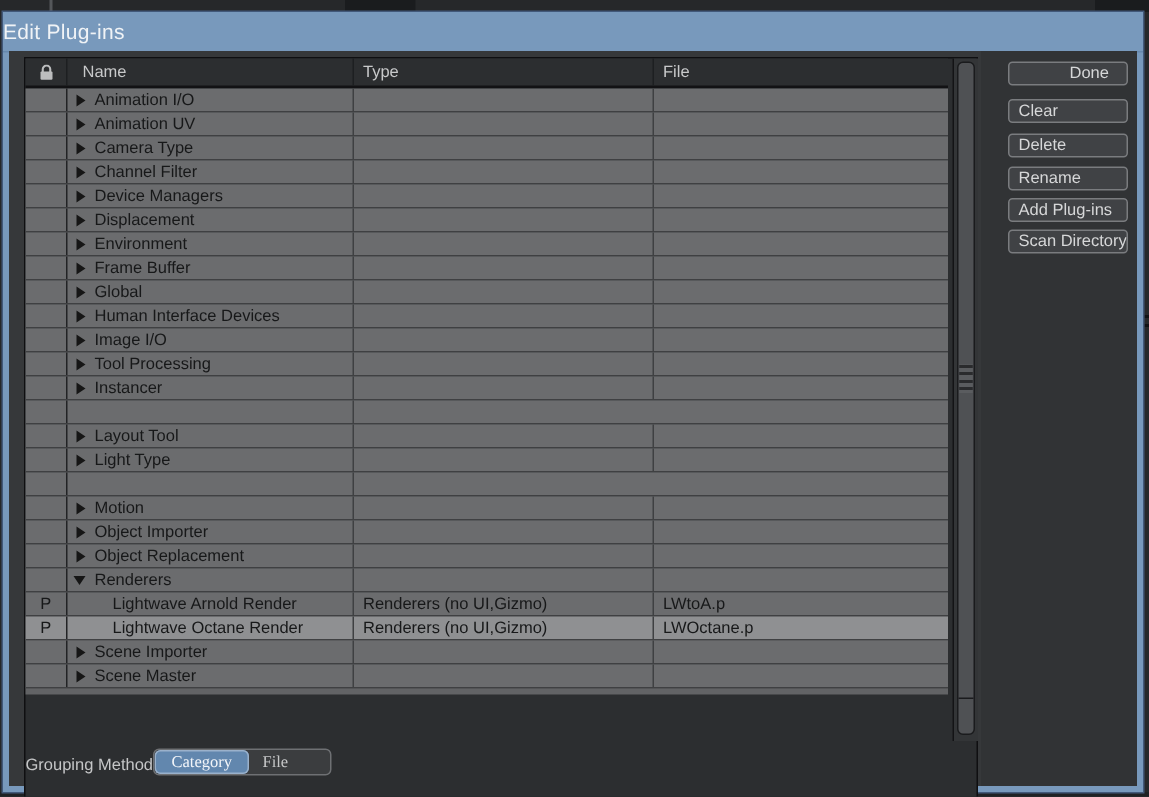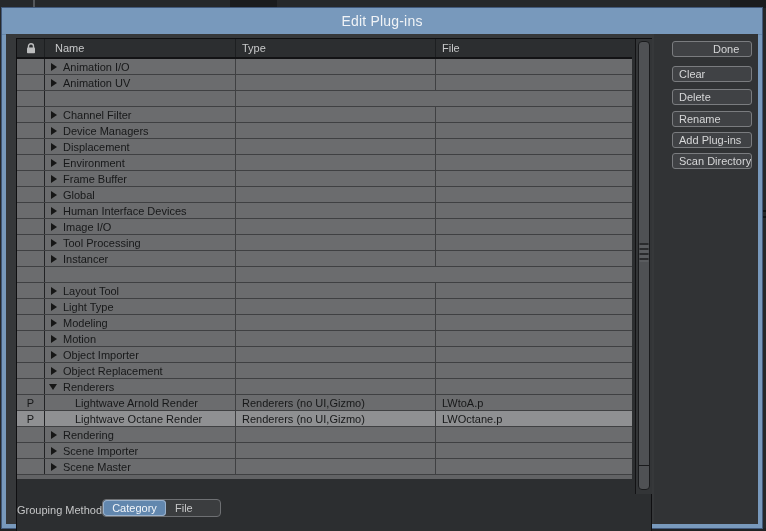--- a/index.html
+++ b/index.html
@@ -20,21 +20,21 @@
   .bg-left{position:absolute;left:0;top:8px;width:2px;height:520px;background:#26282a;}
 
   
   .dialog{
     position:absolute;left:2px;top:8px;width:760px;height:520px;
     background:#7899bc;box-sizing:border-box;
     box-shadow:0 0 0 1px #42597a;
   }
   .titlebar{
     position:absolute;left:0;top:0;right:0;height:26px;background:#7899bc;
-    display:flex;align-items:center;justify-content:center;
+    display:flex;align-items:center;justify-content:flex-start;
     border-bottom:1px solid #6688ad;
   }
   .titlebar .title{font-size:14px;color:#f0f3f6;letter-spacing:.2px;}
   .dlg-body{
     position:absolute;left:4px;top:26px;right:4px;bottom:4px;background:#36383a;
   }
   
   .right-panel{position:absolute;left:648px;top:0;right:0;bottom:0;background:#313335;}
   .btn{
     position:absolute;left:666px;width:80px;height:16px;box-sizing:border-box;
@@ -98,21 +98,21 @@
   .thumb .split{position:absolute;left:0;right:0;top:423px;height:1px;background:#1a1b1d;}
 
   
   .grp-label{position:absolute;left:11px;top:468px;height:17px;line-height:17px;font-size:11px;color:#c5c6c7;}
   .seg-control{
     position:absolute;left:96px;top:465px;height:18px;display:flex;box-sizing:border-box;
     border:1px solid #6e7073;border-radius:4px;background:#3b3d3f;overflow:hidden;
   }
   .seg{
     font-size:11px;color:#c6c7c8;display:flex;align-items:center;justify-content:center;
-    box-sizing:border-box;cursor:pointer;
+    box-sizing:border-box;cursor:pointer;font-family:Liberation Serif, serif;
   }
   .seg-selected{
     width:63px;background:#6287ae;color:#f2f5f9;border-radius:4px;
     box-shadow:inset 0 0 0 1px #9ab1cb;
   }
   .seg-plain{width:54px;justify-content:flex-start;padding-left:9px;}
 
   .lock-svg{display:block;}
 </style>
 </head>
@@ -166,20 +166,24 @@
               <div class="cell c-lock"></div>
               <div class="cell c-name">
                 <span class="tri collapsed"></span>
                 <span class="nm">Animation UV</span>
               </div>
               <div class="cell c-type"></div>
               <div class="cell c-file"></div>
             </div>
             <div class="row">
               <div class="cell c-lock"></div>
+              <div class="cell c-name">
+                <span class="tri collapsed"></span>
+                <span class="nm">Camera Type</span>
+              </div>
               <div class="cell c-type"></div>
               <div class="cell c-file"></div>
             </div>
             <div class="row">
               <div class="cell c-lock"></div>
               <div class="cell c-name">
                 <span class="tri collapsed"></span>
                 <span class="nm">Channel Filter</span>
               </div>
               <div class="cell c-type"></div>
@@ -284,24 +288,20 @@
               <div class="cell c-lock"></div>
               <div class="cell c-name">
                 <span class="tri collapsed"></span>
                 <span class="nm">Light Type</span>
               </div>
               <div class="cell c-type"></div>
               <div class="cell c-file"></div>
             </div>
             <div class="row">
               <div class="cell c-lock"></div>
-              <div class="cell c-name">
-                <span class="tri collapsed"></span>
-                <span class="nm">Modeling</span>
-              </div>
               <div class="cell c-type"></div>
               <div class="cell c-file"></div>
             </div>
             <div class="row">
               <div class="cell c-lock"></div>
               <div class="cell c-name">
                 <span class="tri collapsed"></span>
                 <span class="nm">Motion</span>
               </div>
               <div class="cell c-type"></div>
@@ -342,29 +342,20 @@
               <div class="cell c-type">Renderers (no UI,Gizmo)</div>
               <div class="cell c-file">LWtoA.p</div>
             </div>
             <div class="row selected">
               <div class="cell c-lock">P</div>
               <div class="cell c-name child">
                 <span class="nm">Lightwave Octane Render</span>
               </div>
               <div class="cell c-type">Renderers (no UI,Gizmo)</div>
               <div class="cell c-file">LWOctane.p</div>
-            </div>
-            <div class="row">
-              <div class="cell c-lock"></div>
-              <div class="cell c-name">
-                <span class="tri collapsed"></span>
-                <span class="nm">Rendering</span>
-              </div>
-              <div class="cell c-type"></div>
-              <div class="cell c-file"></div>
             </div>
             <div class="row">
               <div class="cell c-lock"></div>
               <div class="cell c-name">
                 <span class="tri collapsed"></span>
                 <span class="nm">Scene Importer</span>
               </div>
               <div class="cell c-type"></div>
               <div class="cell c-file"></div>
             </div>

